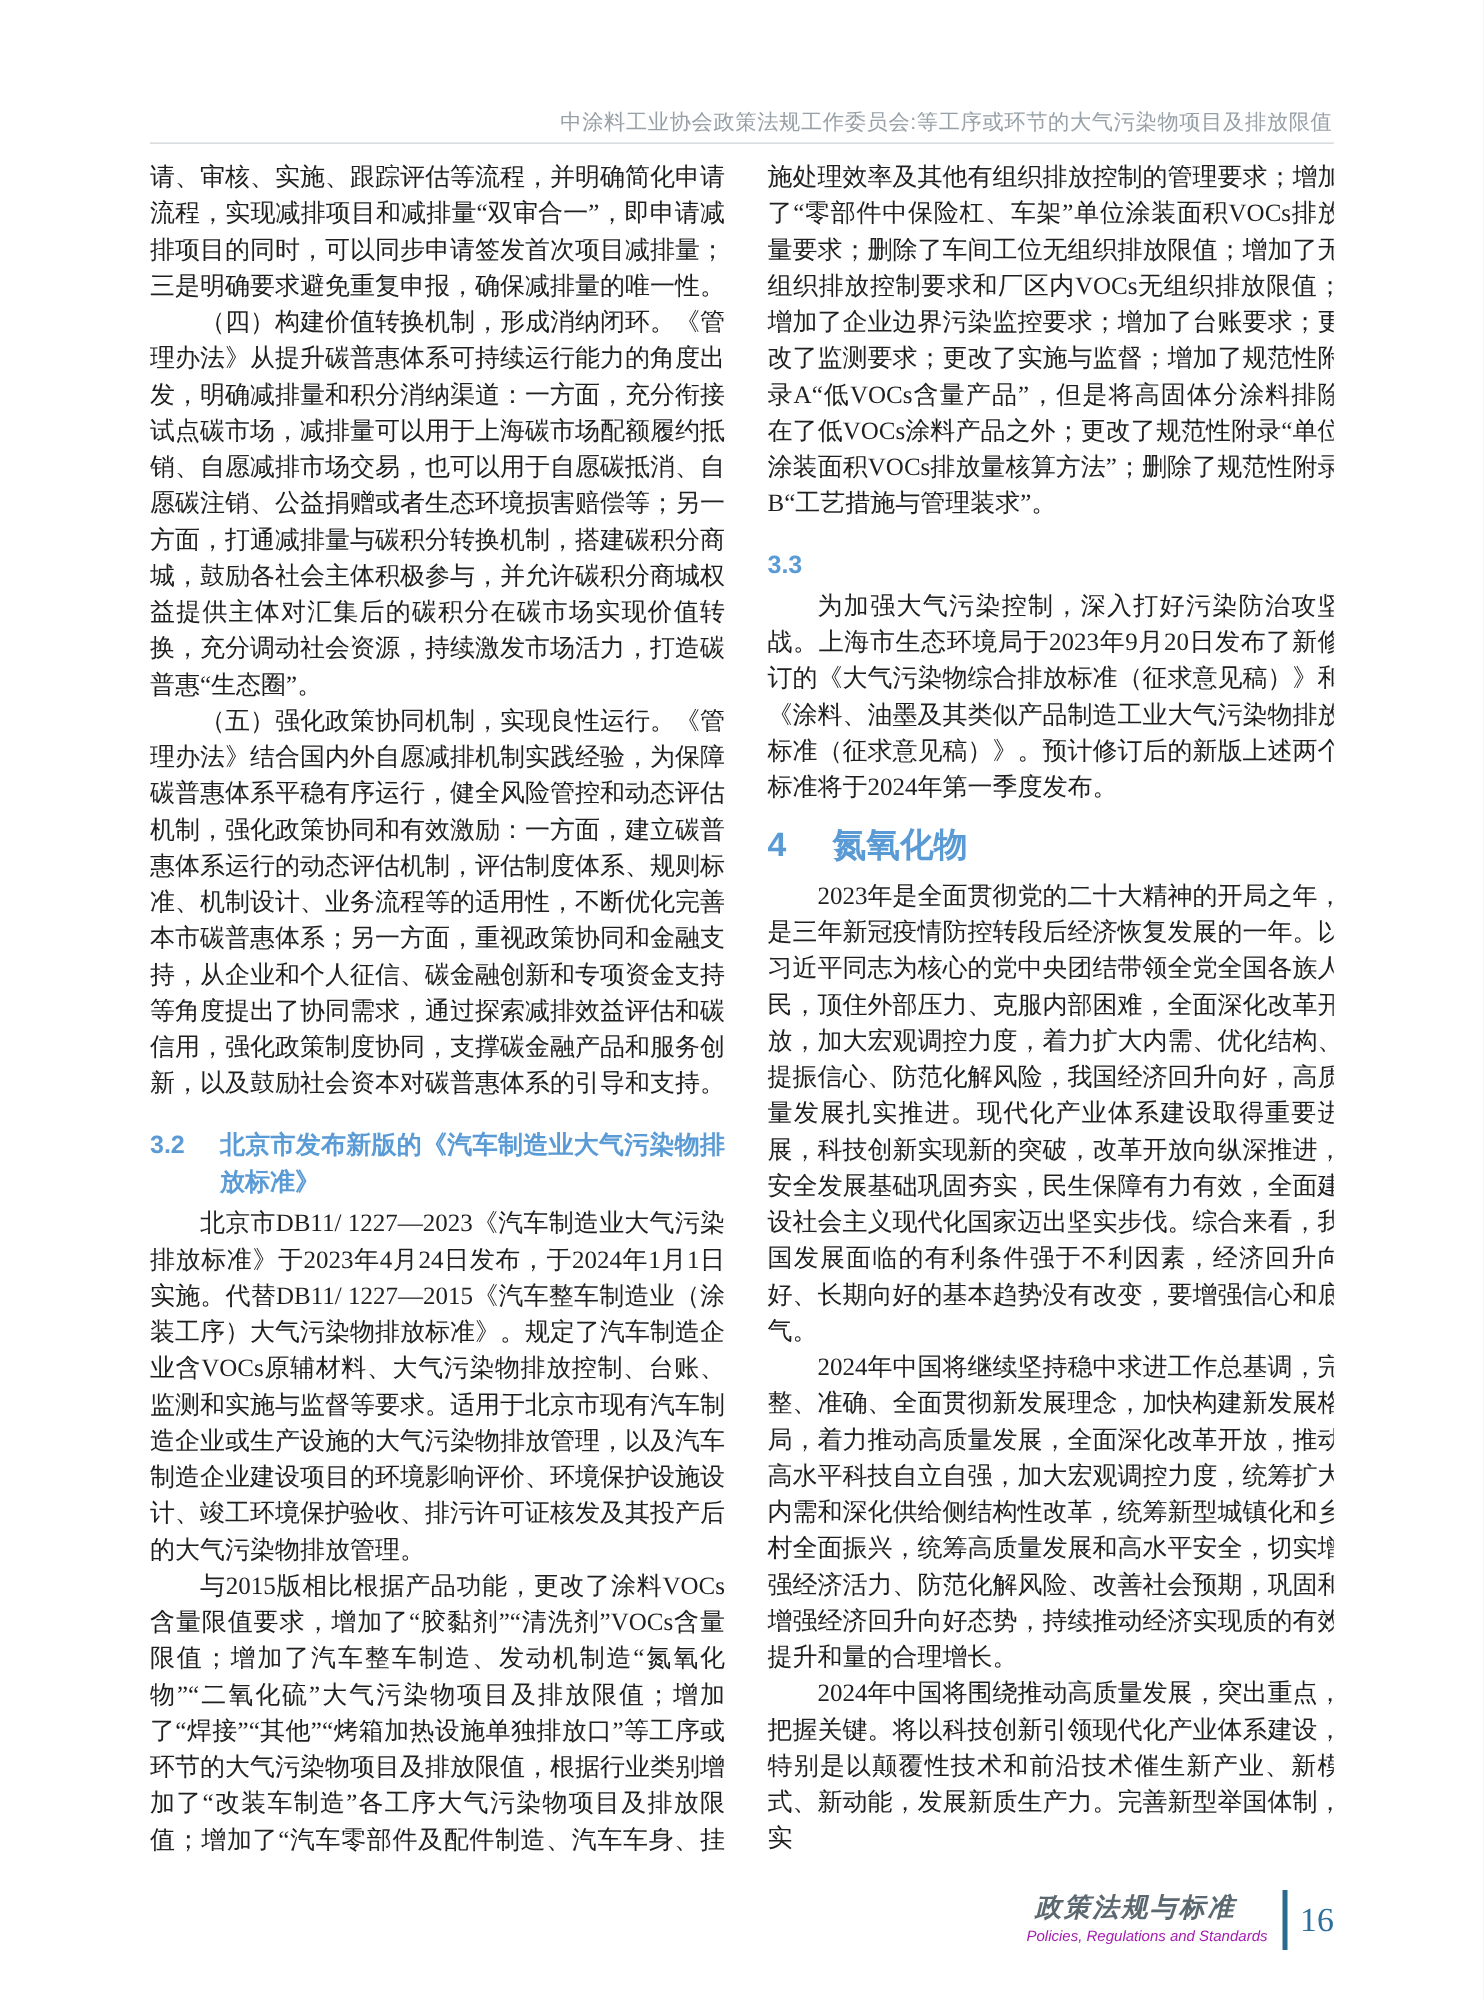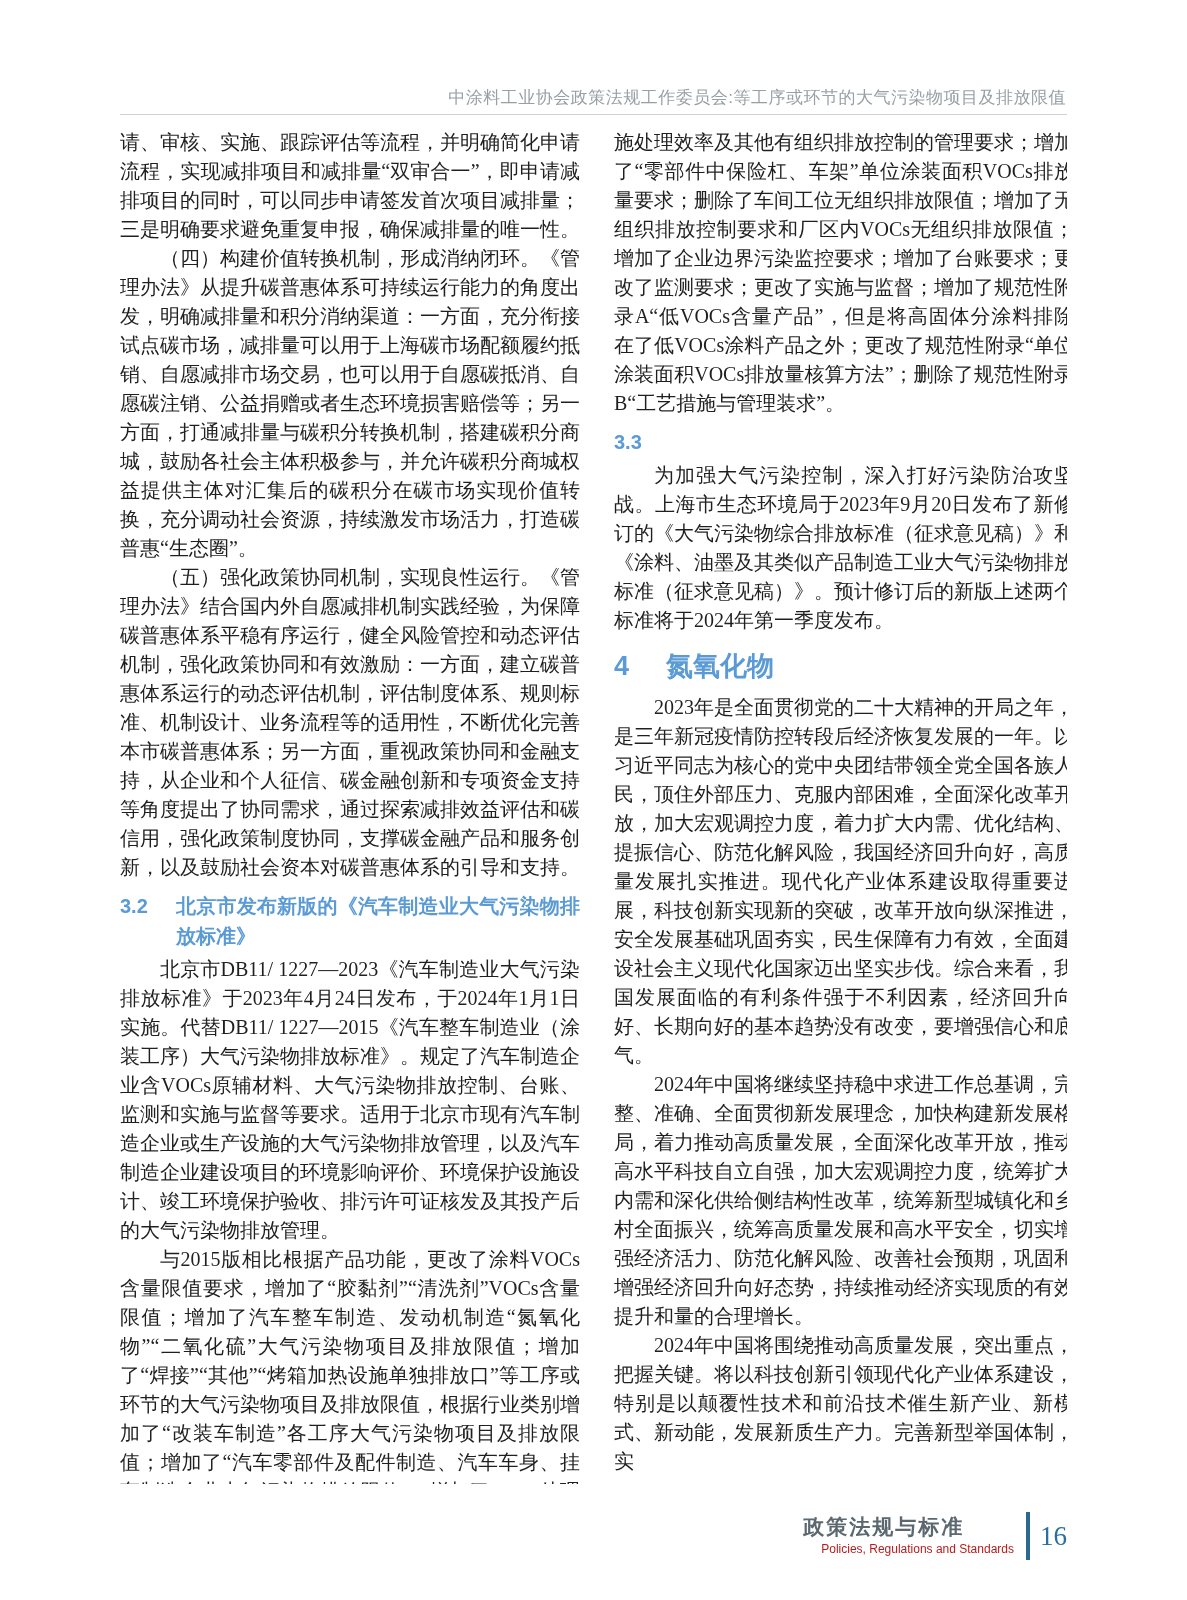--- a/index.html
+++ b/index.html
@@ -42,21 +42,21 @@
   .col p{
     margin:0;
     font-size:20px;line-height:29px;
     text-align:justify;
     text-indent:2em;
   }
   .col p.noindent{text-indent:0;}
   
   .h2{
     display:flex;
-    margin:9px 0 4px 0;
+    margin:19px 0 4px 0;
     font-family:"Liberation Sans","DejaVu Sans",sans-serif;
     font-weight:bold;
     font-size:20px;line-height:30px;
     color:var(--heading-blue);
     justify-content:space-between;
   }
   .h2 .hnum{flex:none;width:56px;}
   .h2 .htitle{flex:1;text-align:justify;}
   
   .h1{
@@ -66,23 +66,23 @@
     font-weight:bold;
     font-size:27px;line-height:34px;
     color:var(--heading-blue);
   }
   .h1 .hnum{flex:none;width:52px;}
   
   .footer{
     position:absolute;right:120px;bottom:40px;
     display:flex;align-items:center;
   }
-  .footer-titles{text-align:left;font-family:"Liberation Sans","DejaVu Sans",sans-serif;}
+  .footer-titles{text-align:center;font-family:"Liberation Sans","DejaVu Sans",sans-serif;font-style:italic;}
   .footer-cn{font-size:21px;font-weight:bold;color:#5c6870;letter-spacing:2px;line-height:24px;}
-  .footer-en{font-size:12px;color:#b91c1c;line-height:16px;margin-top:2px;margin-left:18px;}
+  .footer-en{font-size:12px;color:#a21caf;line-height:16px;margin-top:2px;margin-left:18px;}
   .footer-bar{width:4px;height:48px;background:var(--footer-bar);margin:0 10px 0 12px;}
   .footer-page{
     font-family:"Liberation Serif","DejaVu Serif",serif;
     font-size:27px;color:var(--page-num-blue);
   }
 </style>
 </head>
 <body>
 
 <div class="page">

